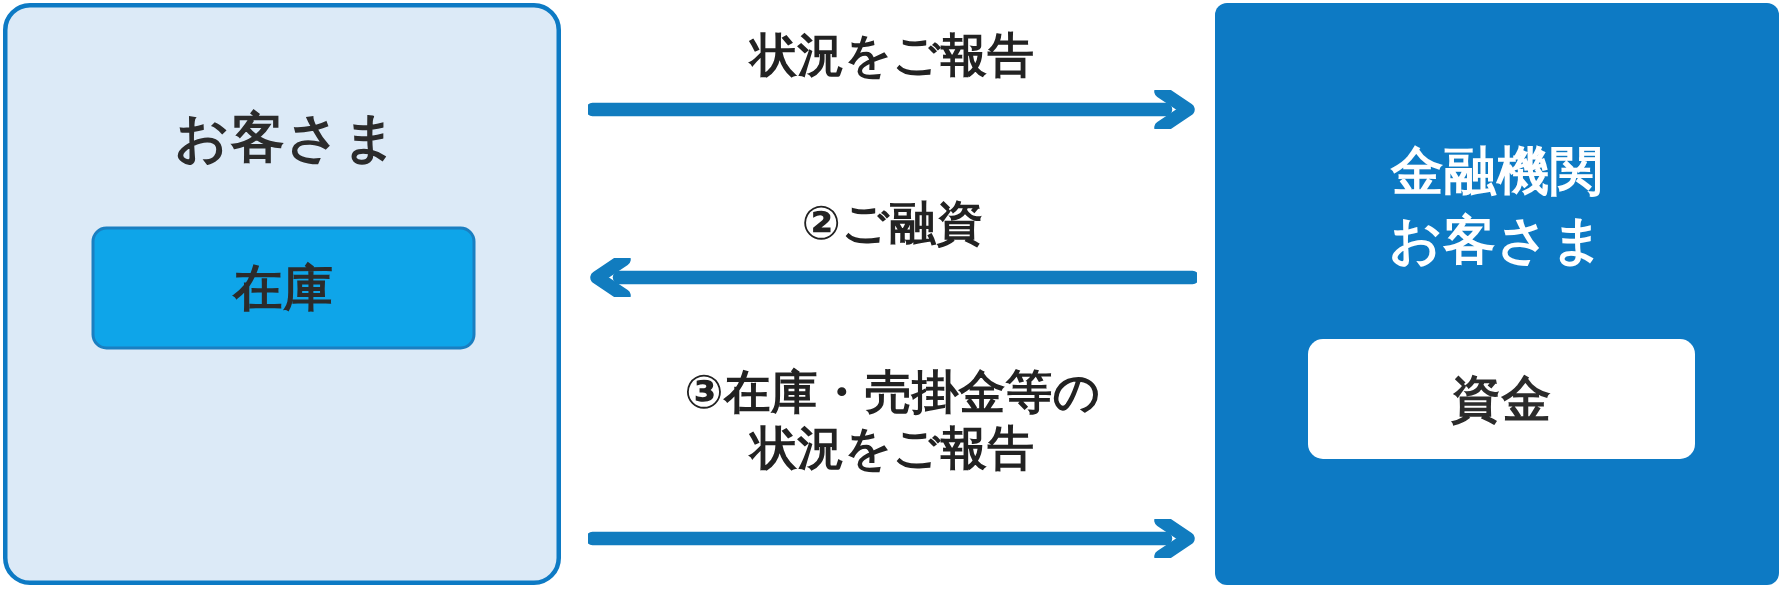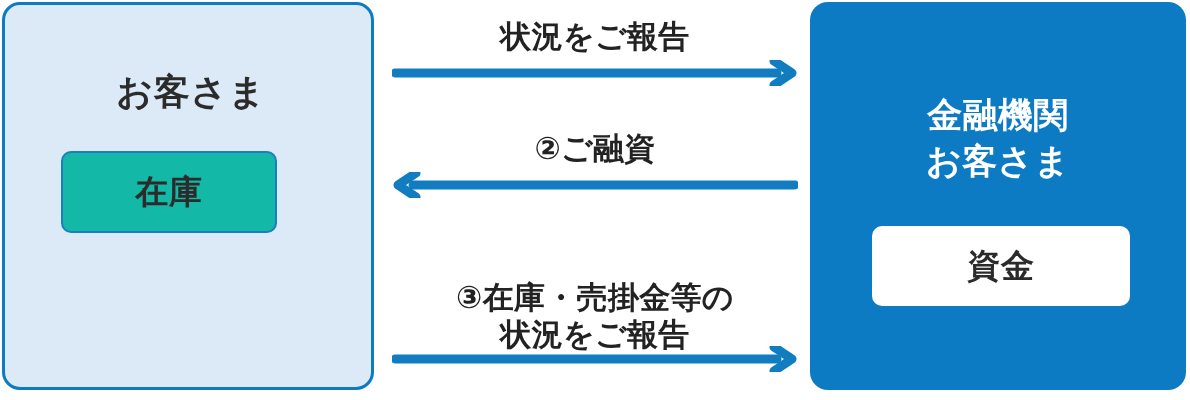--- a/index.html
+++ b/index.html
@@ -38,23 +38,23 @@
     text-align: center;
     font-size: 36px;
     font-weight: 700;
     color: #2b2b2b;
     letter-spacing: 0.02em;
     line-height: 1.15;
   }
   .asset-box {
     position: absolute;
     left: 56px;
-    width: 216px;
+    width: 256px;
     height: 82px;
-    background: #14b8a6;
+    background: #0ea5e9;
     border: 2px solid #1a7fc1;
     border-radius: 10px;
     box-sizing: border-box;
     display: flex;
     align-items: center;
     justify-content: center;
     font-size: 33px;
     font-weight: 700;
     color: #2b2b2b;
     letter-spacing: 0.02em;
@@ -63,21 +63,21 @@
   .asset-box.box-2 { top: 246px; }
 
   
   .panel-bank {
     position: absolute;
     left: 810px;
     top: 2px;
     width: 376px;
     height: 388px;
     background: #0d7ac4;
-    border-radius: 18px;
+    border-radius: 8px;
     box-sizing: border-box;
   }
   .bank-title {
     position: absolute;
     left: 0;
     top: 90px;
     width: 376px;
     text-align: center;
     font-size: 35px;
     font-weight: 700;
@@ -119,21 +119,21 @@
     letter-spacing: 0.01em;
   }
 
   .flow-1 { left: 392px; top: 60px; }
   .label-1 { left: 392px; top: 18px; width: 406px; }
 
   .flow-2 { left: 392px; top: 172px; }
   .label-2 { left: 392px; top: 130px; width: 406px; }
 
   .flow-3 { left: 392px; top: 346px; }
-  .label-3 { left: 392px; top: 243px; width: 406px; margin-top: 36px; }
+  .label-3 { left: 392px; top: 243px; width: 406px; }
 </style>
 </head>
 <body>
 
 <div id="diagram">
 
   <div class="panel-customer">
     <div class="customer-title">お客さま</div>
 
     <div class="asset-box box-1">在庫</div>

